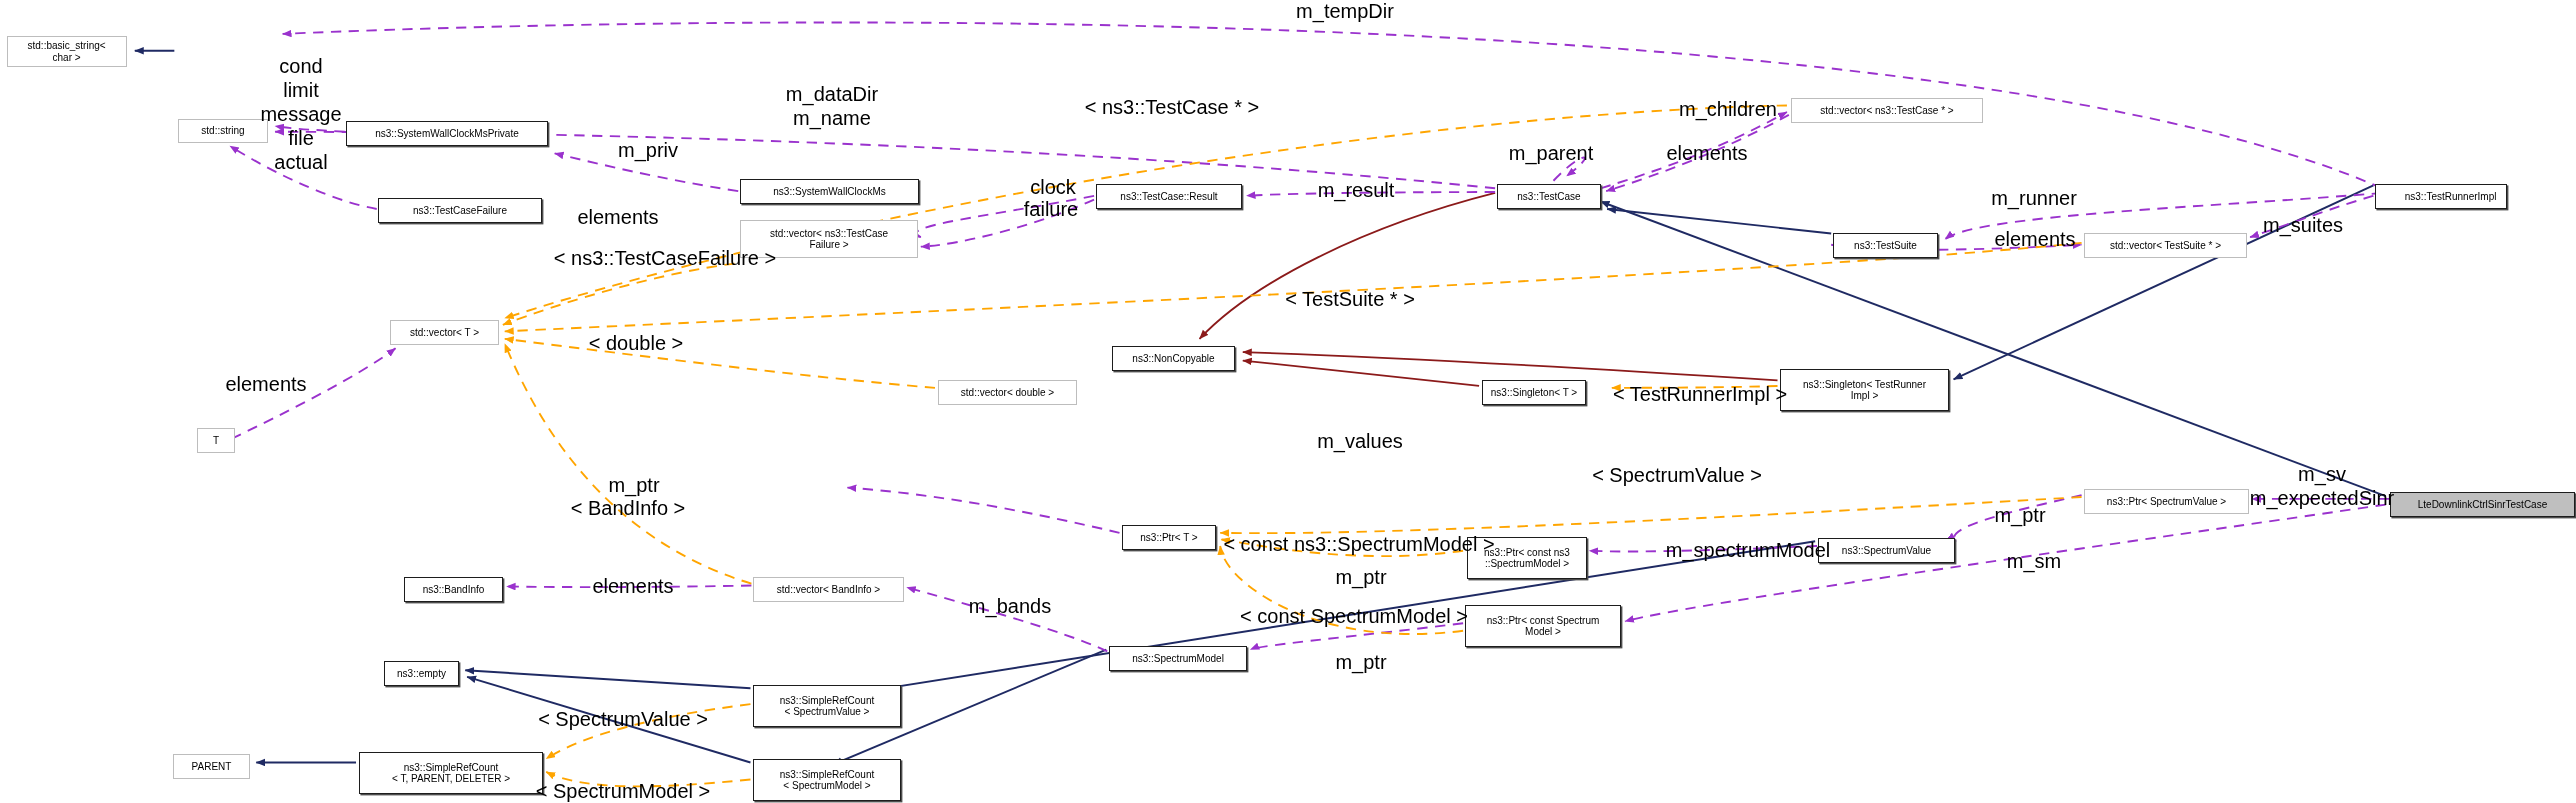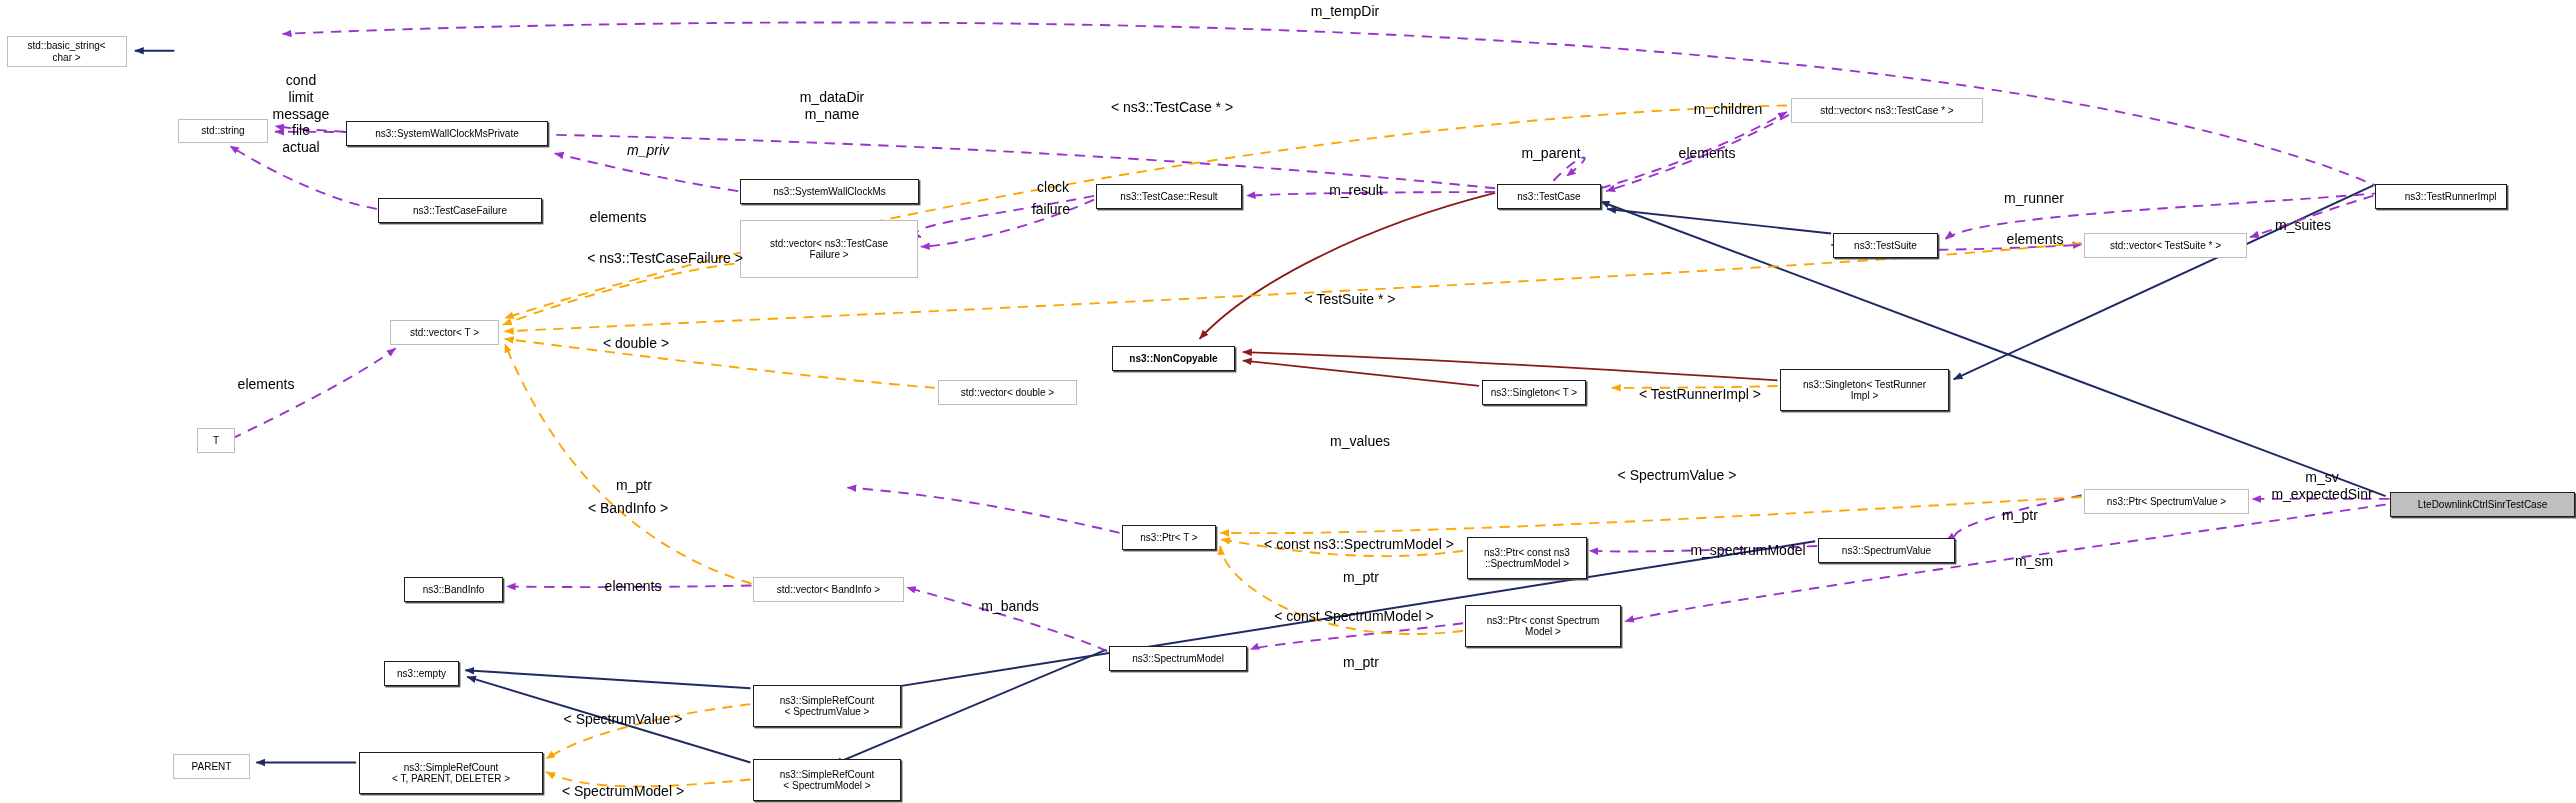--- a/index.html
+++ b/index.html
@@ -47,21 +47,21 @@
     border: 1.1px solid #bdbdbd;
   }
   
   .node.focal {
     border: 1.4px solid #1d1d1d;
     background: #bfbfbf;
     box-shadow: 1.4px 1.4px 0 0 #4d4d4d;
   }
   .edge-label {
     position: absolute;
-    font-size: 14px;
+    font-size: 20px;
     color: #000000;
     white-space: pre-line;
     text-align: center;
     line-height: 1.2;
     transform: translate(-50%, -50%);
     background: transparent;
   }
 </style>
 </head>
 <body>
@@ -143,32 +143,32 @@
     </g>
   </svg>
 
   <div id="nodes">
       <div class="node light" style="left: 6.6px; top: 36px; width: 120px; height: 31px;">std::basic_string&lt;
 char &gt;</div>
       <div class="node light" style="left: 178px; top: 119px; width: 90px; height: 23.5px;">std::string</div>
       <div class="node solid" style="left: 346px; top: 121px; width: 202px; height: 24.5px;">ns3::SystemWallClockMsPrivate</div>
       <div class="node solid" style="left: 378px; top: 198px; width: 164px; height: 24.5px;">ns3::TestCaseFailure</div>
       <div class="node solid" style="left: 740px; top: 179px; width: 179px; height: 24.5px;">ns3::SystemWallClockMs</div>
-      <div class="node light" style="left: 740px; top: 220px; width: 178px; height: 58px;">std::vector&lt; ns3::TestCase
+      <div class="node light" style="left: 740px; top: 220px; width: 178px; height: 38px;">std::vector&lt; ns3::TestCase
 Failure &gt;</div>
       <div class="node solid" style="left: 1096px; top: 184px; width: 146px; height: 24.5px;">ns3::TestCase::Result</div>
       <div class="node solid" style="left: 1497px; top: 184px; width: 104px; height: 24.5px;">ns3::TestCase</div>
       <div class="node light" style="left: 1791px; top: 98px; width: 192px; height: 24.5px;">std::vector&lt; ns3::TestCase * &gt;</div>
       <div class="node solid" style="left: 1833px; top: 233px; width: 105px; height: 24.5px;">ns3::TestSuite</div>
       <div class="node light" style="left: 2084px; top: 233px; width: 163px; height: 24.5px;">std::vector&lt; TestSuite * &gt;</div>
       <div class="node solid" style="left: 2375px; top: 184px; width: 132px; height: 24.5px; padding-left: 23px;">ns3::TestRunnerImpl</div>
       <div class="node light" style="left: 390px; top: 320px; width: 109px; height: 24.5px;">std::vector&lt; T &gt;</div>
       <div class="node light" style="left: 197px; top: 428px; width: 38px; height: 24.5px;">T</div>
       <div class="node light" style="left: 938px; top: 380px; width: 139px; height: 24.5px;">std::vector&lt; double &gt;</div>
-      <div class="node solid" style="left: 1112px; top: 346px; width: 123px; height: 24.5px; font-weight: bold;">ns3::NonCopyable</div>
+      <div class="node solid" style="left: 1112px; top: 346px; width: 123px; height: 24.5px;">ns3::NonCopyable</div>
       <div class="node solid" style="left: 1482px; top: 380px; width: 104px; height: 24.5px;">ns3::Singleton&lt; T &gt;</div>
       <div class="node solid" style="left: 1780px; top: 369px; width: 169px; height: 42px;">ns3::Singleton&lt; TestRunner
 Impl &gt;</div>
       <div class="node solid" style="left: 1122px; top: 525px; width: 94px; height: 24.5px;">ns3::Ptr&lt; T &gt;</div>
       <div class="node solid" style="left: 1467px; top: 537px; width: 120px; height: 42px;">ns3::Ptr&lt; const ns3
 ::SpectrumModel &gt;</div>
       <div class="node solid" style="left: 1465px; top: 605px; width: 156px; height: 42px;">ns3::Ptr&lt; const Spectrum
 Model &gt;</div>
       <div class="node solid" style="left: 1818px; top: 538px; width: 137px; height: 24.5px;">ns3::SpectrumValue</div>
       <div class="node light" style="left: 2084px; top: 489px; width: 165px; height: 24.5px; text-align: center;">ns3::Ptr&lt; SpectrumValue &gt;</div>
@@ -185,21 +185,21 @@
       <div class="node solid" style="left: 359px; top: 752px; width: 184px; height: 42px;">ns3::SimpleRefCount
 &lt; T, PARENT, DELETER &gt;</div>
     </div>
   <div id="labels">
       <div class="edge-label" style="left: 1345px; top: 11.3px;">m_tempDir</div>
       <div class="edge-label" style="left: 301px; top: 114px;">cond
 limit
 message
 file
 actual</div>
-      <div class="edge-label" style="left: 648px; top: 150px; font-style: italic;">m_priv</div>
+      <div class="edge-label" style="left: 648px; top: 150px;">m_priv</div>
       <div class="edge-label" style="left: 832px; top: 106px;">m_dataDir
 m_name</div>
       <div class="edge-label" style="left: 1172px; top: 107px;">&lt; ns3::TestCase * &gt;</div>
       <div class="edge-label" style="left: 1728px; top: 109px;">m_children</div>
       <div class="edge-label" style="left: 1707px; top: 153px;">elements</div>
       <div class="edge-label" style="left: 1551px; top: 153px;">m_parent</div>
       <div class="edge-label" style="left: 1356px; top: 190px;">m_result</div>
       <div class="edge-label" style="left: 2034px; top: 198px;">m_runner</div>
       <div class="edge-label" style="left: 2303px; top: 225px;">m_suites</div>
       <div class="edge-label" style="left: 2035px; top: 239px;">elements</div>

